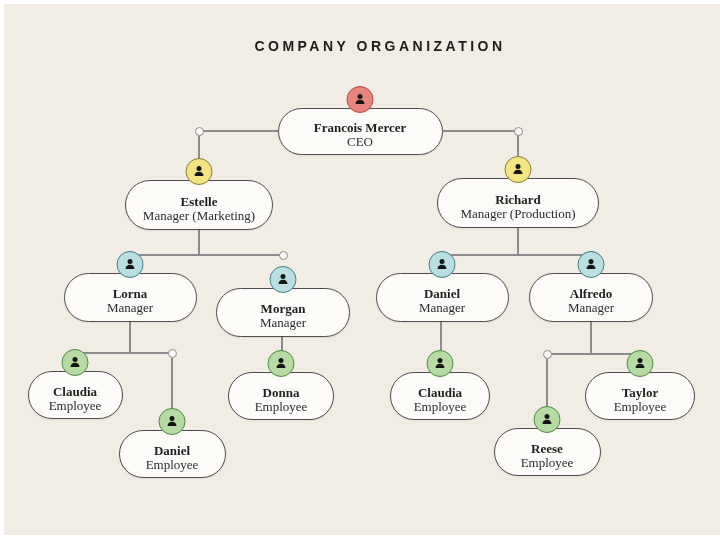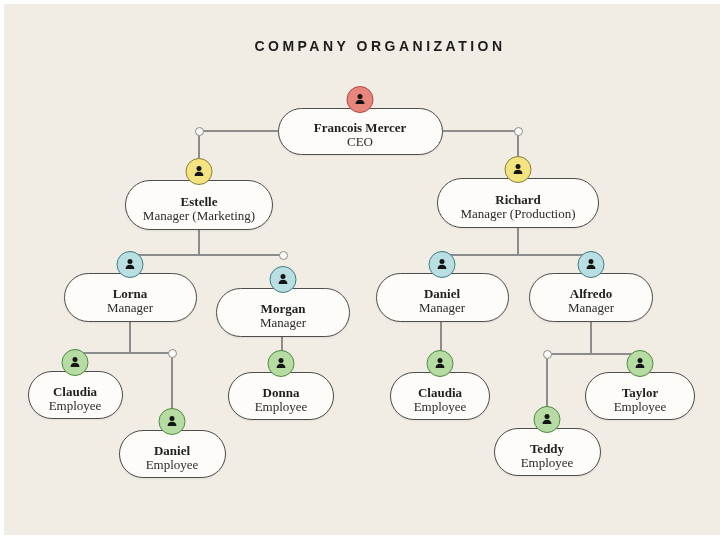--- a/index.html
+++ b/index.html
@@ -202,21 +202,21 @@
         </div>
         <div class="badge" style="background: rgb(182, 219, 163); border: 1.8px solid rgb(78, 138, 65);">
           <svg viewBox="0 0 24 24" width="15" height="15" aria-hidden="true">
             <circle cx="12" cy="7.3" r="4" fill="#151515"></circle>
             <path d="M12 12.4c-4.7 0-7.1 3.3-7.1 6.6h14.2c0-3.3-2.4-6.6-7.1-6.6z" fill="#151515"></path>
           </svg>
         </div>
       </div>
       <div class="node" style="left: 493.5px; top: 428px; width: 107px; height: 48px;">
         <div class="box">
-          <div class="name">Teddy</div>
+          <div class="name">Reese</div>
           <div class="role">Employee</div>
         </div>
         <div class="badge" style="background: rgb(182, 219, 163); border: 1.8px solid rgb(78, 138, 65);">
           <svg viewBox="0 0 24 24" width="15" height="15" aria-hidden="true">
             <circle cx="12" cy="7.3" r="4" fill="#151515"></circle>
             <path d="M12 12.4c-4.7 0-7.1 3.3-7.1 6.6h14.2c0-3.3-2.4-6.6-7.1-6.6z" fill="#151515"></path>
           </svg>
         </div>
       </div>
       <div class="node" style="left: 585px; top: 372px; width: 110px; height: 48px;">

